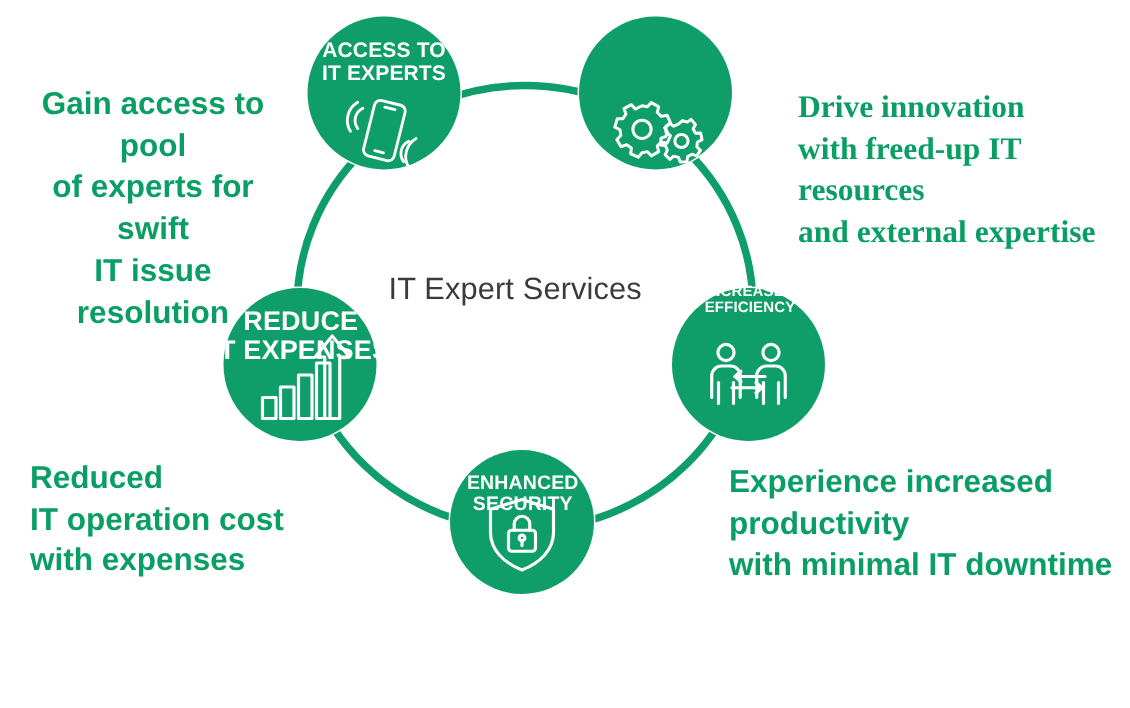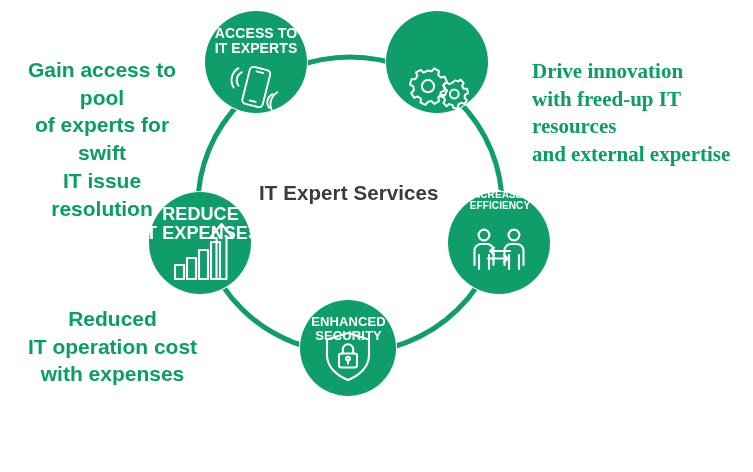--- a/index.html
+++ b/index.html
@@ -42,36 +42,36 @@
     line-height: 1.05;
     letter-spacing: 0.1px;
     white-space: pre-line;
     pointer-events: none;
   }
 
   
   .center-title {
     position: absolute;
     color: #3b3b3b;
-    font-weight: 700;
+    font-weight: 400;
     font-size: 20.5px;
     letter-spacing: 0.1px;
     white-space: nowrap;
   }
 
   
   .caption {
     position: absolute;
     color: #099e63;
     font-weight: 700;
     font-size: 21px;
     line-height: 1.32;
     white-space: pre-line;
   }
-  .caption.align-right { text-align: center; }
+  .caption.align-right { text-align: left; }
   .caption.align-left  { text-align: left; }
   .caption.align-center{ text-align: center; }
 </style>
 </head>
 <body>
 
 <div id="diagram-root">
 
   <svg class="svg-layer" viewBox="0 0 753 472">
     <defs>
@@ -194,19 +194,22 @@
   <div class="center-title" style="left:259px; top:181px;">IT Expert Services</div>
 
   <div class="caption align-center" style="left:10px; top:56px; width:184px;">Gain access to pool
 of experts for swift
 IT issue resolution</div>
 
   <div class="caption align-left" style="left:532px; top:58px; width:222px;font-family:Liberation Serif, serif;">Drive innovation
 with freed-up IT resources
 and external expertise</div>
 
+  <div class="caption align-left" style="left:486px; top:308px; width:267px;">Experience increased
+productivity
+with minimal IT downtime</div>
 
 
   <div class="caption align-right" style="left:20px; top:305px; width:185px;">Reduced
 IT operation cost
 with expenses</div>
 
 </div>
 
 </body></html>

